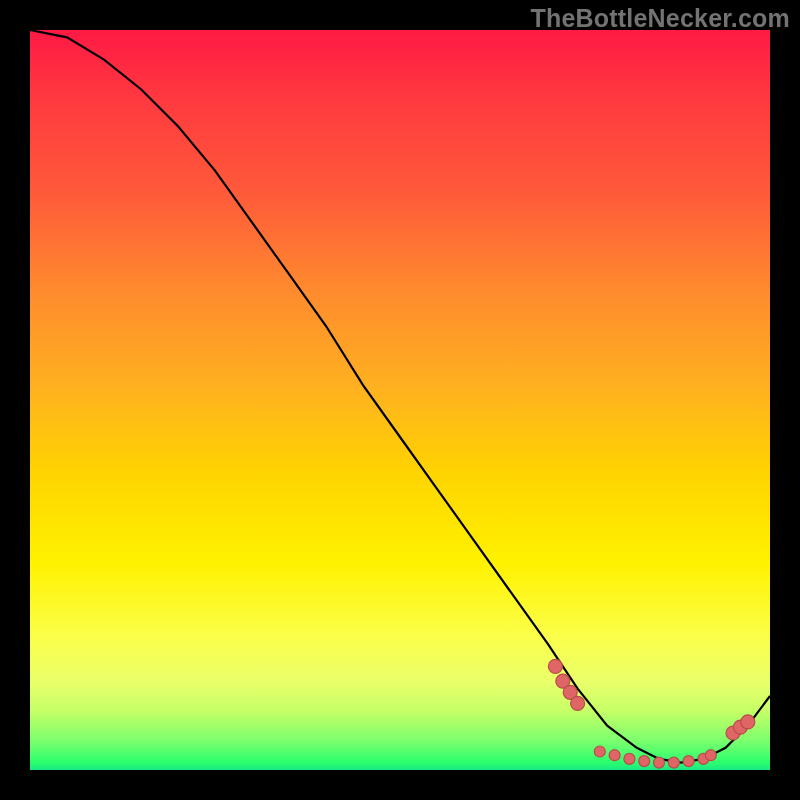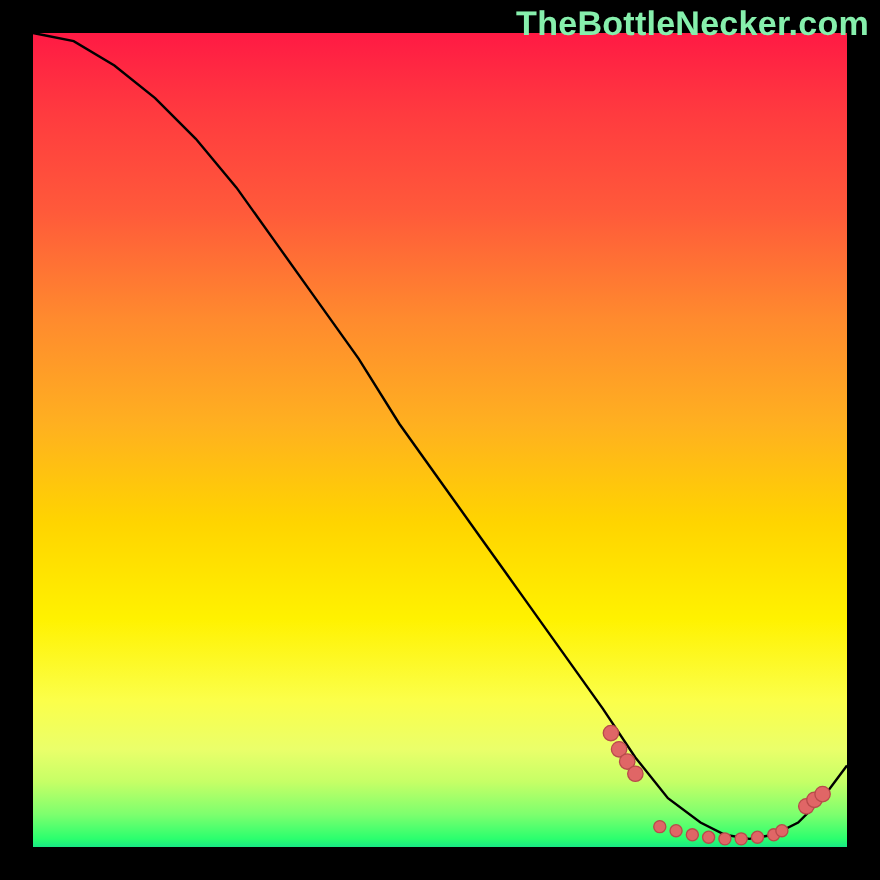--- a/index.html
+++ b/index.html
@@ -39,22 +39,22 @@
       #c6ff66 92%,
       #7dff6e 96%,
       #2bff6e 99%,
       #18e884 100%
     );
   }
   .watermark {
     position: absolute;
     top: 4px;
     right: 10px;
-    color: #86efac;
-    font-size: 31px;
+    color: #737373;
+    font-size: 25px;
     font-weight: 600;
     letter-spacing: 0.2px;
     user-select: none;
     margin-left: 12px;
   }
   svg.overlay {
     position: absolute;
     left: 0;
     top: 0;
     width: 740px;

